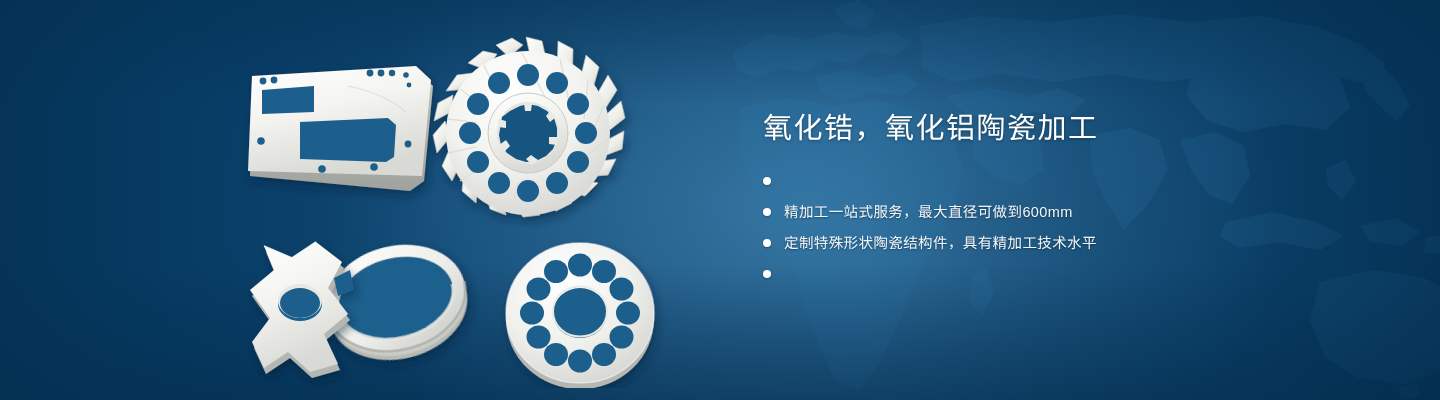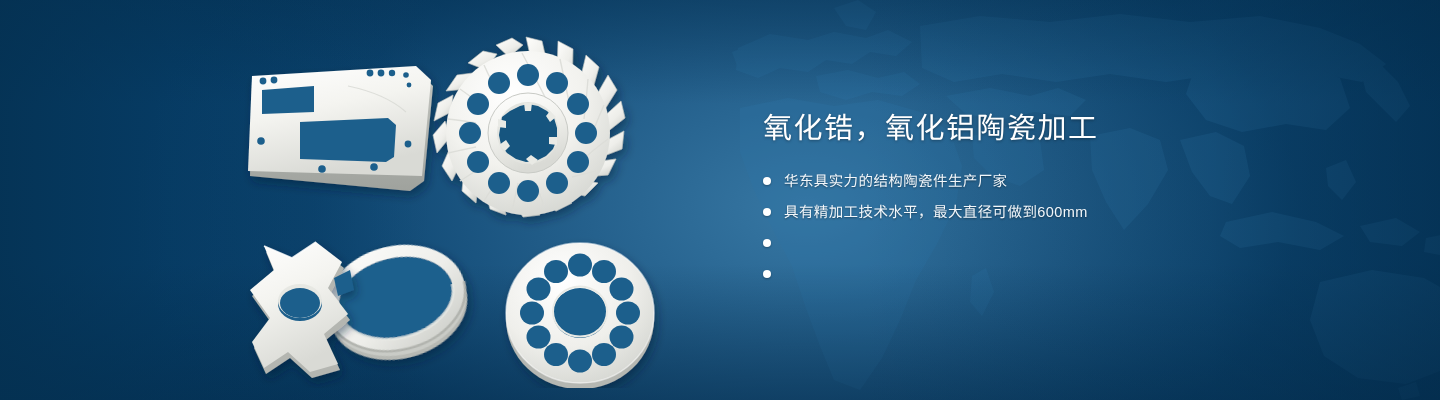--- a/index.html
+++ b/index.html
@@ -376,32 +376,32 @@
   </div>
 
   <div class="copy">
 
     <h1 class="headline">氧化锆，氧化铝陶瓷加工</h1>
 
     <ul class="features">
 
       <li class="feature">
         <span class="bullet"></span>
-        <span class="feature-text">华东具实力的结构陶瓷件生产厂家</span>
       </li>
 
       <li class="feature">
         <span class="bullet"></span>
-        <span class="feature-text">具有精加工技术水平，最大直径可做到600mm</span>
+        <span class="feature-text">精加工一站式服务，最大直径可做到600mm</span>
+      </li>
+
+      <li class="feature">
+        <span class="bullet"></span>
+        <span class="feature-text">定制特殊形状陶瓷结构件，具有精加工技术水平</span>
       </li>
 
       <li class="feature">
         <span class="bullet"></span>
       </li>
 
-      <li class="feature">
-        <span class="bullet"></span>
-      </li>
-
     </ul>
   </div>
 
 </div>
 
 </body></html>

